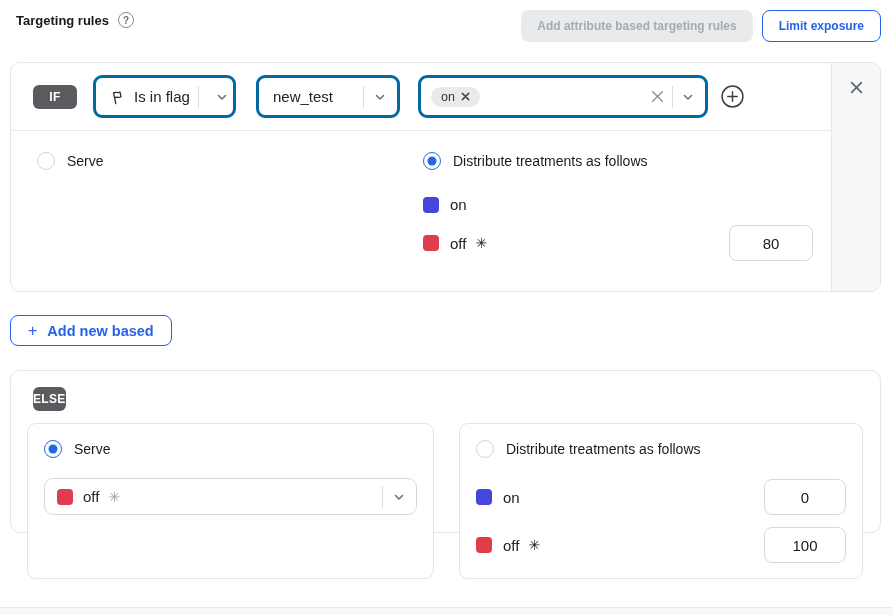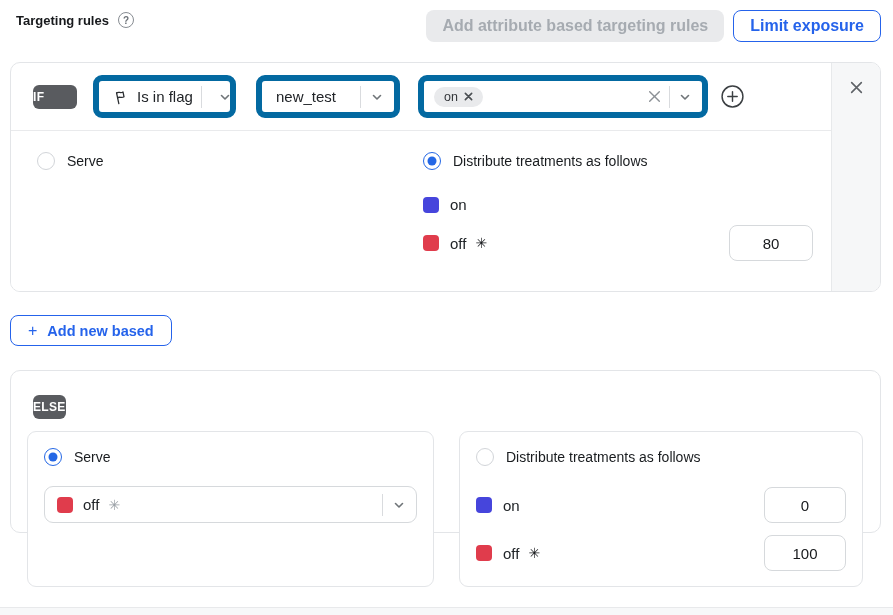--- a/index.html
+++ b/index.html
@@ -8,34 +8,34 @@
   .screen { position:relative; width:893px; height:615px; background:#fff; overflow:hidden; }
 
   
   .header { display:flex; justify-content:space-between; align-items:flex-start; padding:10px 12px 0 16px; }
   .title-wrap { display:flex; align-items:center; gap:9px; padding-top:2px; }
   .page-title { font-size:13px; font-weight:700; color:#17191c; }
   .help-icon { width:16px; height:16px; border:1.4px solid #878c92; border-radius:50%;
                display:flex; align-items:center; justify-content:center;
                font-size:10px; font-weight:700; color:#6d7278; cursor:pointer; }
   .header-buttons { display:flex; gap:9px; }
-  .btn { font-family:inherit; font-size:16px; font-weight:600; border-radius:8px; height:32px;
+  .btn { font-family:inherit; font-size:12px; font-weight:600; border-radius:8px; height:32px;
          display:inline-flex; align-items:center; justify-content:center; cursor:pointer; }
   .btn-disabled { background:#e9eaec; color:#a6abb1; border:none; padding:0 16px; cursor:default; }
   .btn-outline-blue { background:#fff; color:#2563eb; border:1px solid #2563eb; padding:0 16px; }
 
   
   .rule-card { display:flex; margin:20px 12px 0 10px; border:1px solid #e3e5e8; border-radius:10px;
                background:#fff; height:230px; overflow:hidden; }
   .rule-main { flex:1; display:flex; flex-direction:column; min-width:0; }
   .if-row { display:flex; align-items:center; padding:0 0 0 22px; height:68px;
             border-bottom:1px solid #e9eaec; flex:none; }
   .badge { background:#595b5f; color:#fff; font-size:12px; font-weight:700; letter-spacing:.3px;
-           border-radius:6px; padding:5px 0; width:44px; text-align:left; flex:none; }
-  .select { display:flex; align-items:center; background:#fff; border:6px solid #0369a1;
+           border-radius:6px; padding:5px 0; width:44px; text-align:center; flex:none; }
+  .select { display:flex; align-items:center; background:#fff; border:3px solid #0369a1;
             border-radius:9px; height:43px; font-size:15px; color:#212428; cursor:pointer; }
   .select .sel-label { white-space:nowrap; }
   .sel-divider { width:1px; height:22px; background:#d9dbde; flex:none; }
   .chev { flex:none; display:flex; align-items:center; justify-content:center; }
   .matcher-select { margin-left:16px; width:143px; padding:0 10px 0 14px; gap:8px; }
   .matcher-select .sel-divider { margin-left:auto; margin-right:8px; }
   .flag-select { margin-left:20px; width:144px; padding:0 10px 0 14px; }
   .flag-select .sel-divider { margin-left:auto; margin-right:9px; }
   .multi-select { margin-left:18px; width:290px; padding:0 10px 0 10px; cursor:text; }
   .tag-pill { display:flex; align-items:center; gap:6px; background:#e9eaec; border-radius:11px;
@@ -71,21 +71,21 @@
   .icon-btn { background:transparent; border:none; cursor:pointer; display:flex; padding:2px; }
 
   
   .add-rule-btn { margin:23px 0 0 10px; background:#fff; border:1px solid #2563eb; color:#2563eb;
                   height:31px; padding:0 17px; font-size:14.5px; font-weight:600; border-radius:8px;
                   display:inline-flex; align-items:center; gap:10px; cursor:pointer; font-family:inherit; }
   .add-rule-btn .plus-glyph { font-size:16px; font-weight:500; line-height:1; }
 
   
   .else-card { margin:24px 12px 0 10px; border:1px solid #e3e5e8; border-radius:10px; background:#fff;
-               height:163px; padding:26px 17px 0 16px; }
+               height:163px; padding:18px 17px 0 16px; }
   .else-card .badge { margin-left:6px; }
   .else-grid { display:flex; gap:25px; margin-top:16px; }
   .inner-card { border:1px solid #e3e5e8; border-radius:9px; background:#fff; height:156px; padding:16px 16px 0 16px; }
   .inner-left { width:407px; flex:none; }
   .inner-right { flex:1; }
   .serve-dropdown { display:flex; align-items:center; margin-top:20px; height:37px;
                     border:1px solid #d6d9dc; border-radius:9px; padding:0 10px 0 12px;
                     font-size:15px; cursor:pointer; background:#fff; }
   .serve-dropdown .treat-name { margin-left:10px; }
   .serve-dropdown .default-star { color:#9aa0a6; }

